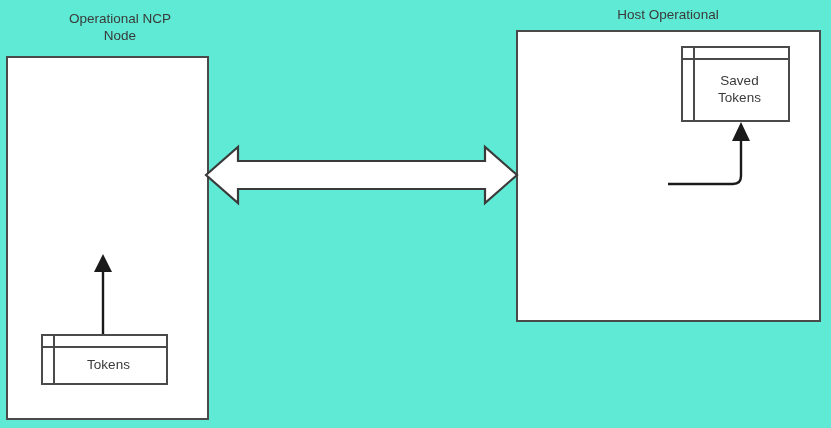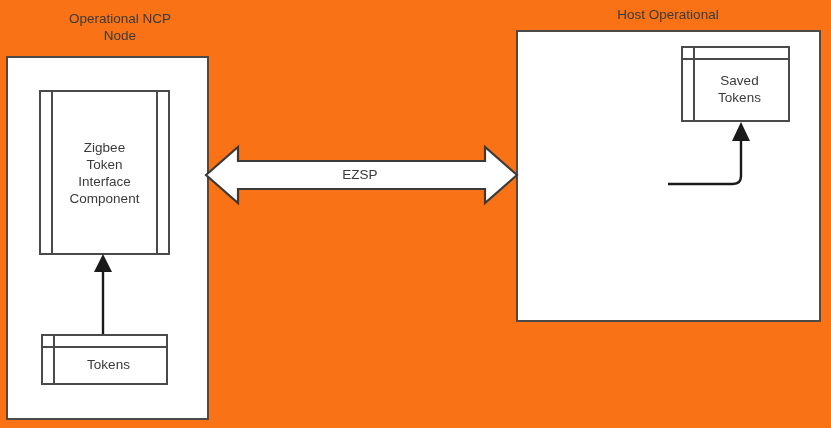--- a/index.html
+++ b/index.html
@@ -11,21 +11,21 @@
     width: 831px;
     height: 428px;
     font-family: "Liberation Sans", sans-serif;
     color: #333333;
     overflow: hidden;
   }
   #diagram {
     position: relative;
     width: 831px;
     height: 428px;
-    background: #f97316;
+    background: #5eead4;
   }
   .group-title {
     position: absolute;
     text-align: center;
     font-size: 13.5px;
     line-height: 17px;
     color: #3a3a3a;
     white-space: pre-line;
   }
   .container-box {
@@ -123,28 +123,20 @@
 </head>
 <body>
 
 <div id="diagram">
 
   <div class="group-title" style="left:20px; top:10px; width:200px;">Operational NCP
 Node</div>
 
   <div class="container-box" style="left:6px; top:56px; width:203px; height:364px;"></div>
 
-  <div class="component-box" style="left:39px; top:90px; width:131px; height:165px;">
-    <span class="bar-left"></span>
-    <span class="bar-right"></span>
-    <span class="label">Zigbee
-Token
-Interface
-Component</span>
-  </div>
 
   <div class="store-box" style="left:41px; top:334px; width:127px; height:51px;">
     <span class="bar-left"></span>
     <span class="bar-top"></span>
     <span class="label">Tokens</span>
   </div>
 
   <div class="group-title" style="left:568px; top:6px; width:200px;">Host Operational</div>
 
   <div class="container-box" style="left:516px; top:30px; width:305px; height:292px;"></div>
@@ -161,15 +153,14 @@
 
     <polygon points="206,175 238,147 238,161 485,161 485,147 517,175 485,203 485,189 238,189 238,203" fill="#ffffff" stroke="#3a3a3a" stroke-width="2.2" stroke-linejoin="miter"></polygon>
 
     <line x1="103" y1="334" x2="103" y2="268" stroke="#1a1a1a" stroke-width="2.4"></line>
     <polygon points="103,254 112,272 94,272" fill="#1a1a1a"></polygon>
 
     <path d="M 668,184 L 733,184 Q 741,184 741,176 L 741,138" fill="none" stroke="#1a1a1a" stroke-width="2.4"></path>
     <polygon points="741,122 750,141 732,141" fill="#1a1a1a"></polygon>
   </svg>
 
-  <div class="ezsp-label">EZSP</div>
 
 </div>
 
 </body></html>

